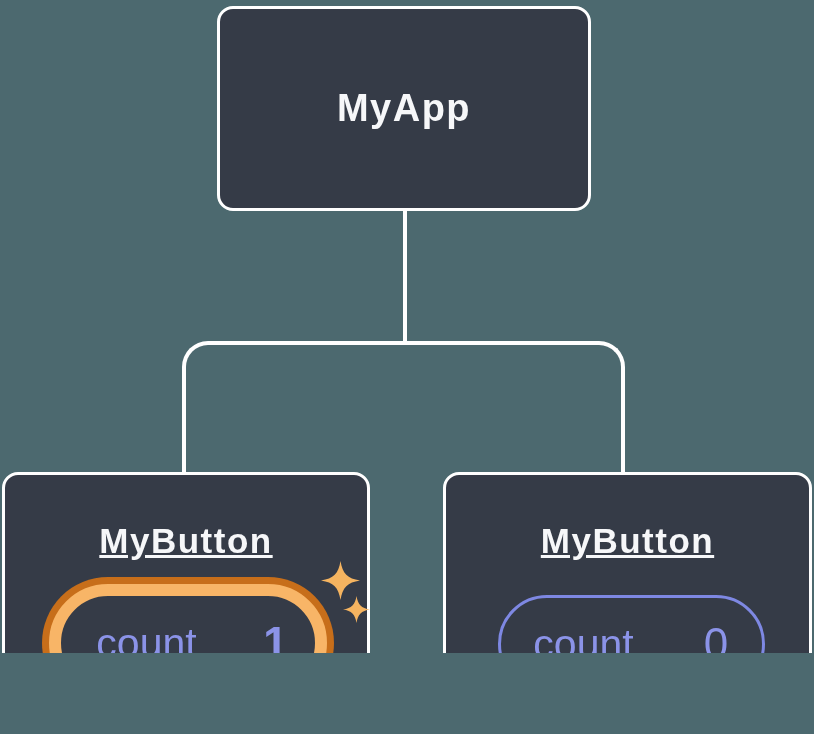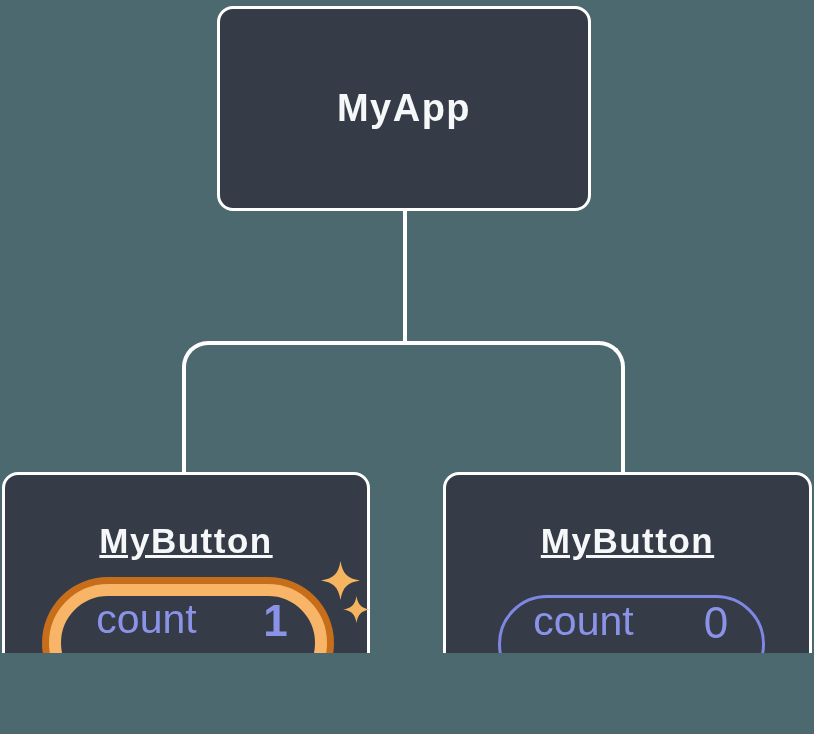--- a/index.html
+++ b/index.html
@@ -61,21 +61,21 @@
     border-bottom: none;
     border-radius: 26px 26px 0 0;
   }
 
   
   .pill {
     position: absolute;
     box-sizing: border-box;
     border-radius: 999px;
     display: flex;
-    align-items: flex-start;
+    align-items: center;
     overflow: hidden;
   }
   .pill-hot {
     left: 44px; top: 109px;
     width: 278px; height: 118px;
     background: #353B47;
     border: 12px solid #F8B567;
     box-shadow: 0 0 0 7px #C76E1A;
   }
   .pill-cool {

